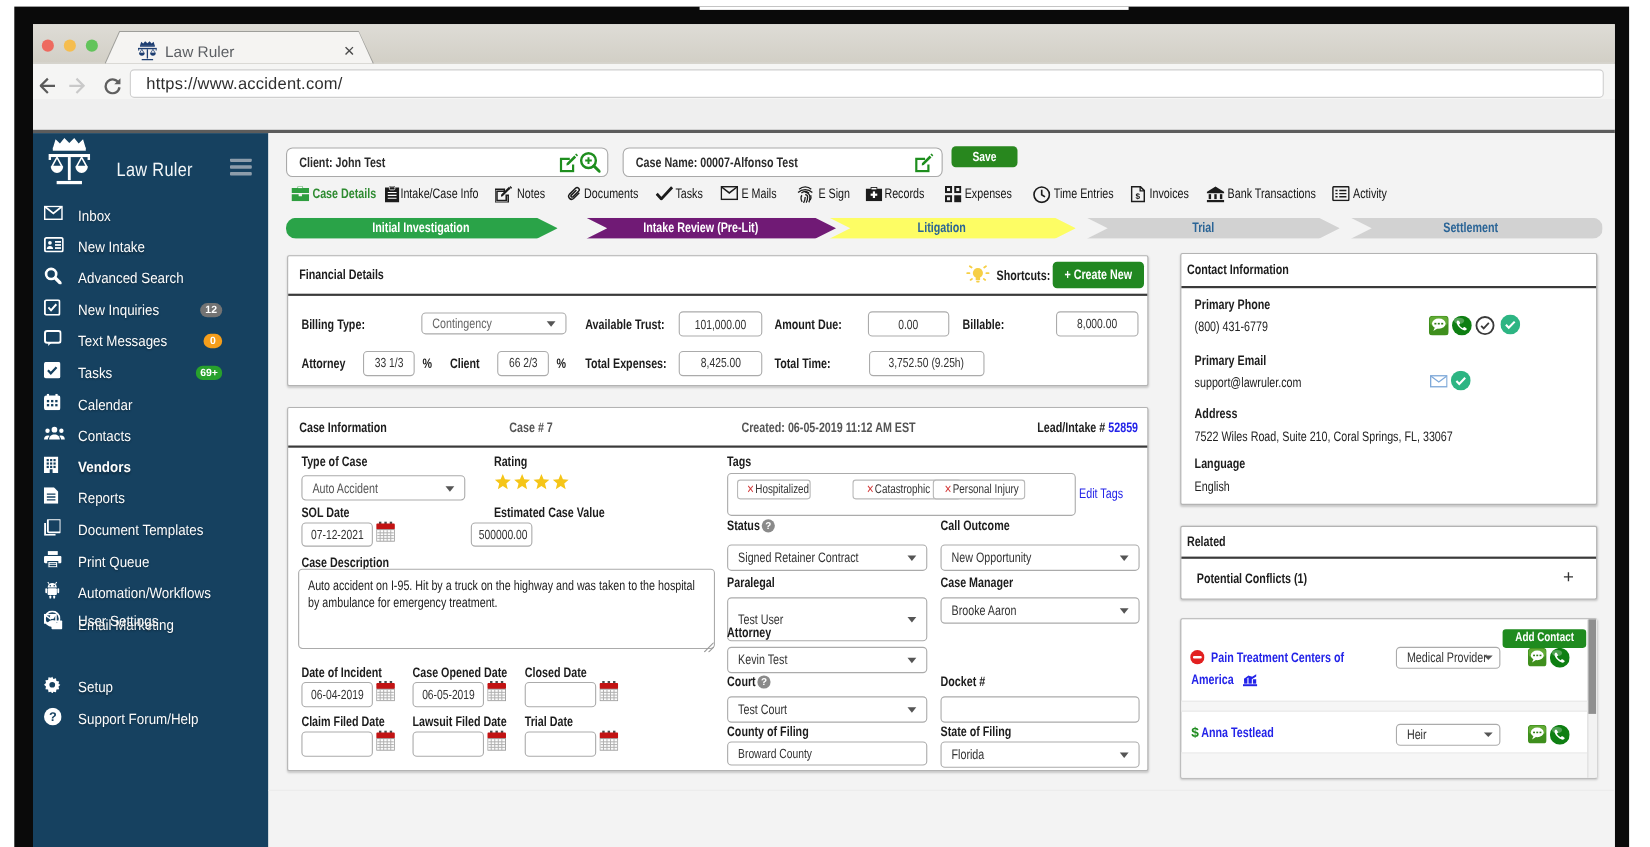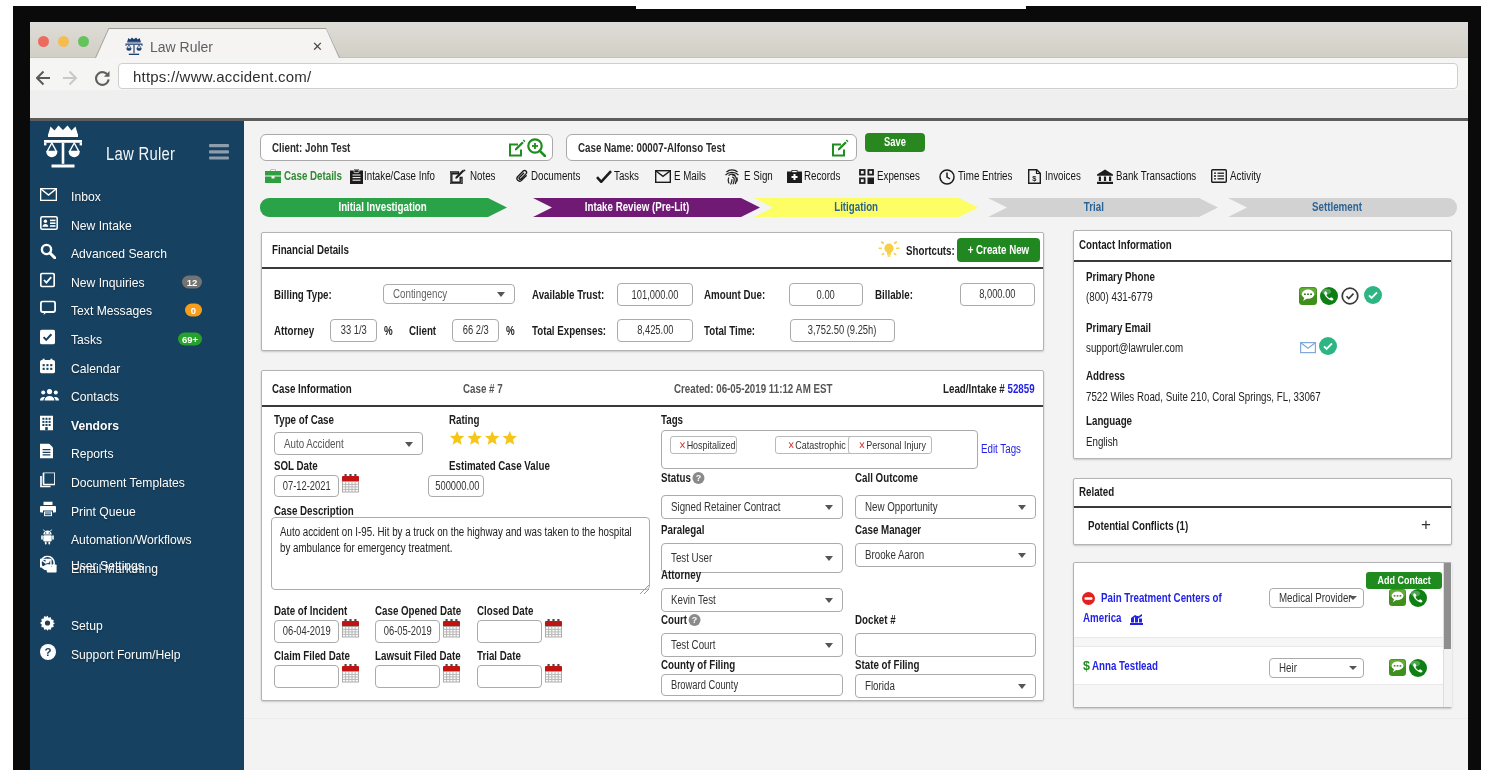--- a/index.html
+++ b/index.html
@@ -572,21 +572,21 @@
 <div class="ab sel" style="left:661px;top:495px;width:182px;height:24px;">
     <span class="st" style="color:#333;">Signed Retainer Contract</span>
     <span class="car"></span>
   </div>
 <div class="ab lab" style="left:855px;top:471px;">Call Outcome</div>
 <div class="ab sel" style="left:855px;top:495px;width:181px;height:24px;">
     <span class="st" style="color:#333;">New Opportunity</span>
     <span class="car"></span>
   </div>
 <div class="ab lab" style="left:661px;top:523px;">Paralegal</div>
-<div class="ab sel" style="left:661px;top:543px;width:182px;height:30px;">
+<div class="ab sel" style="left:661px;top:543px;width:182px;height:40px;">
     <span class="st" style="color:#333;">Test User</span>
     <span class="car"></span>
   </div>
 <div class="ab lab" style="left:855px;top:523px;">Case Manager</div>
 <div class="ab sel" style="left:855px;top:543px;width:181px;height:24px;">
     <span class="st" style="color:#333;">Brooke Aaron</span>
     <span class="car"></span>
   </div>
 <div class="ab lab" style="left:661px;top:568px;">Attorney</div>
 <div class="ab sel" style="left:661px;top:588px;width:182px;height:24px;">

